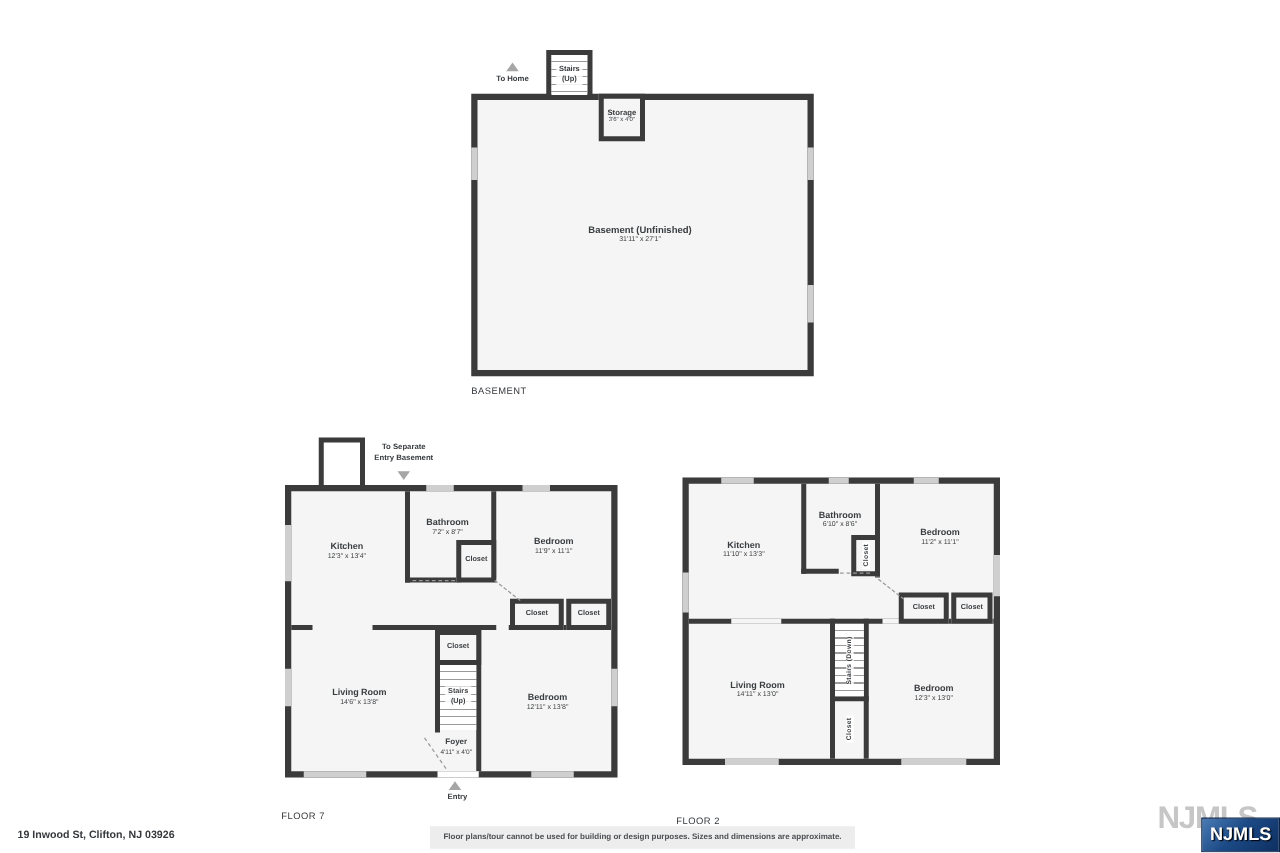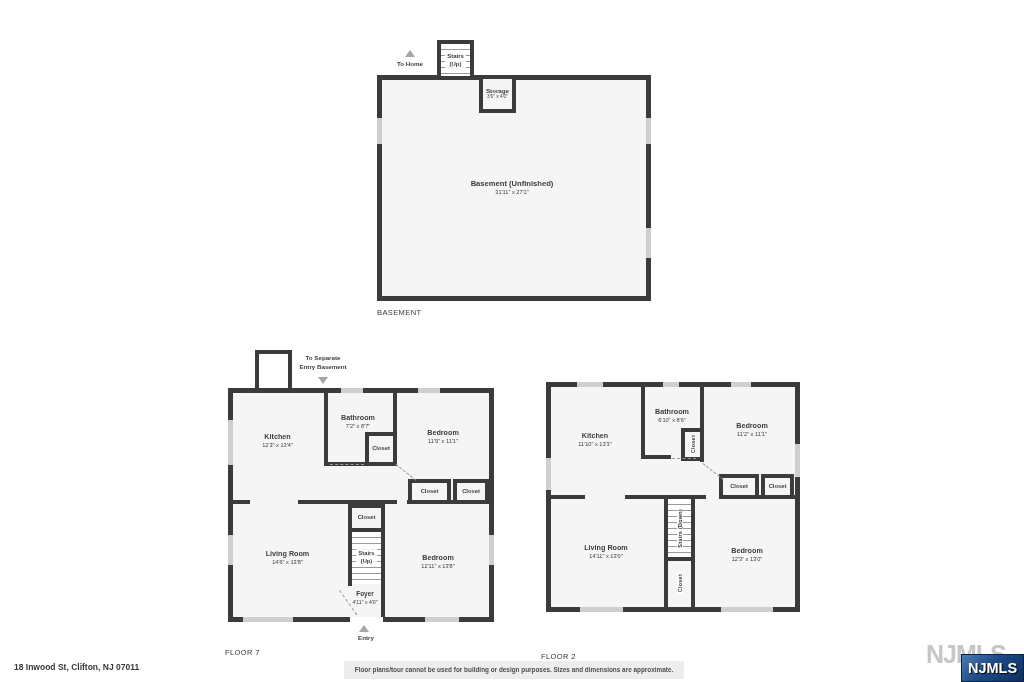--- a/index.html
+++ b/index.html
@@ -206,18 +206,18 @@
     <span class="nm">Living Room</span>
     <span class="dm">14'11" x 13'0"</span>
   </div>
   <div class="rlabel" style="left:702px;top:546px;width:90px;">
     <span class="nm">Bedroom</span>
     <span class="dm">12'3" x 13'0"</span>
   </div>
 
   <div class="ptitle" style="left:541px;top:615px;margin-top:37px;">FLOOR 2</div>
 
-  <div class="addr">18 Inwood St, Clifton, NJ 07011</div>
+  <div class="addr">19 Inwood St, Clifton, NJ 03926</div>
   <div class="disc">Floor plans/tour cannot be used for building or design purposes. Sizes and dimensions are approximate.</div>
   <div class="wmark">NJMLS</div>
   <div class="mlsbox">NJMLS</div>
 
 </div>
 
 </body></html>

